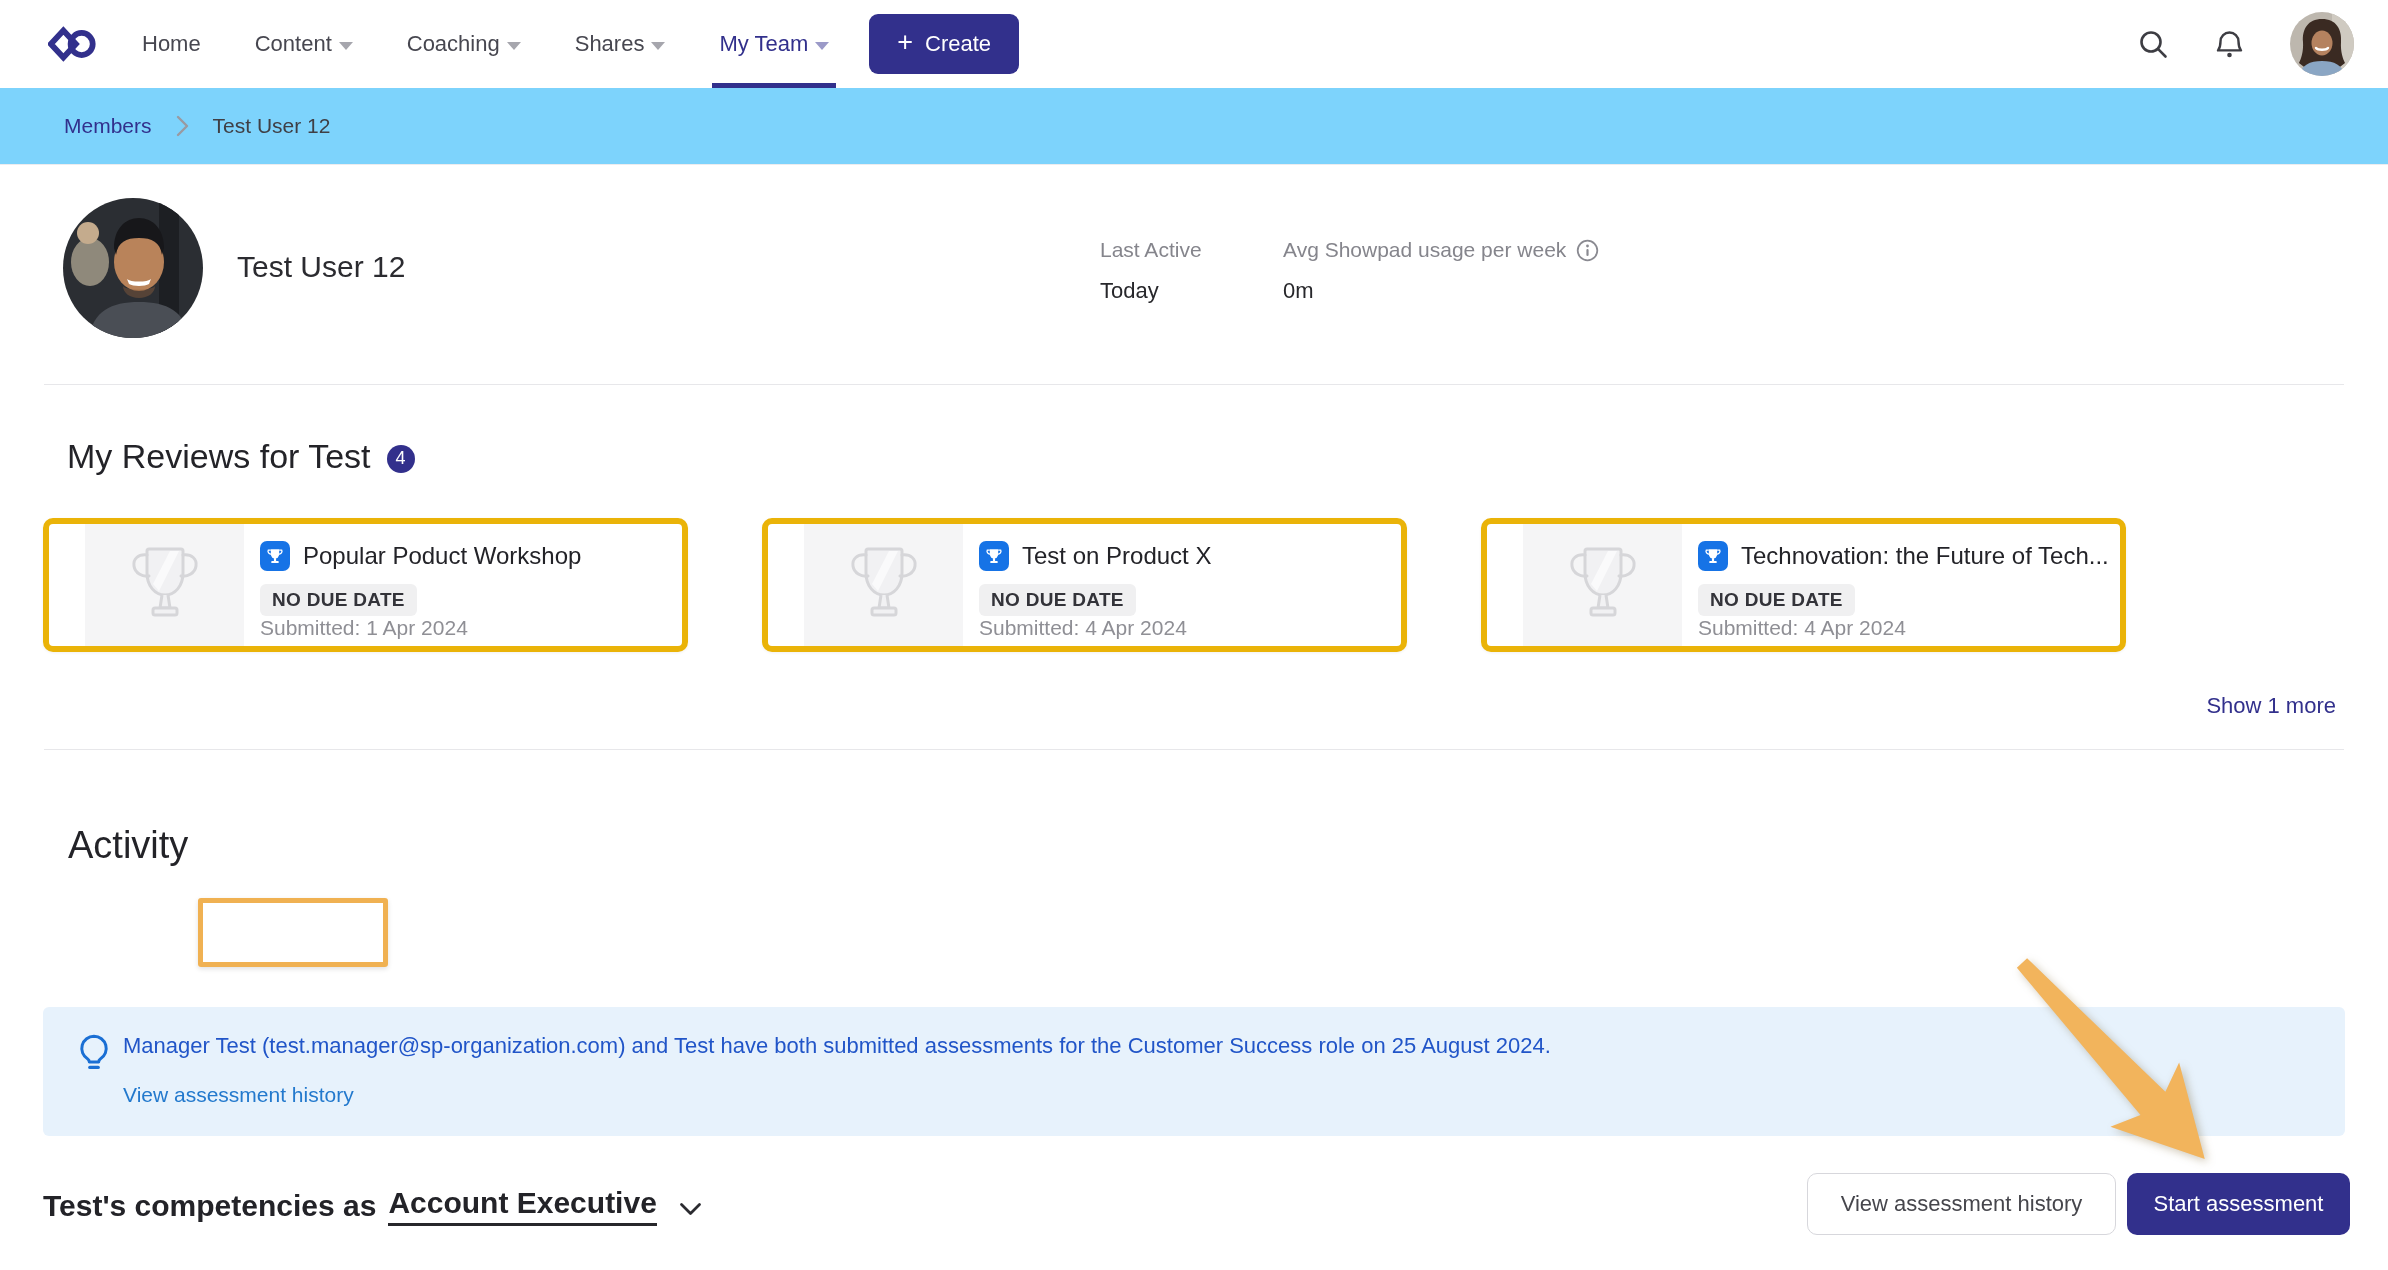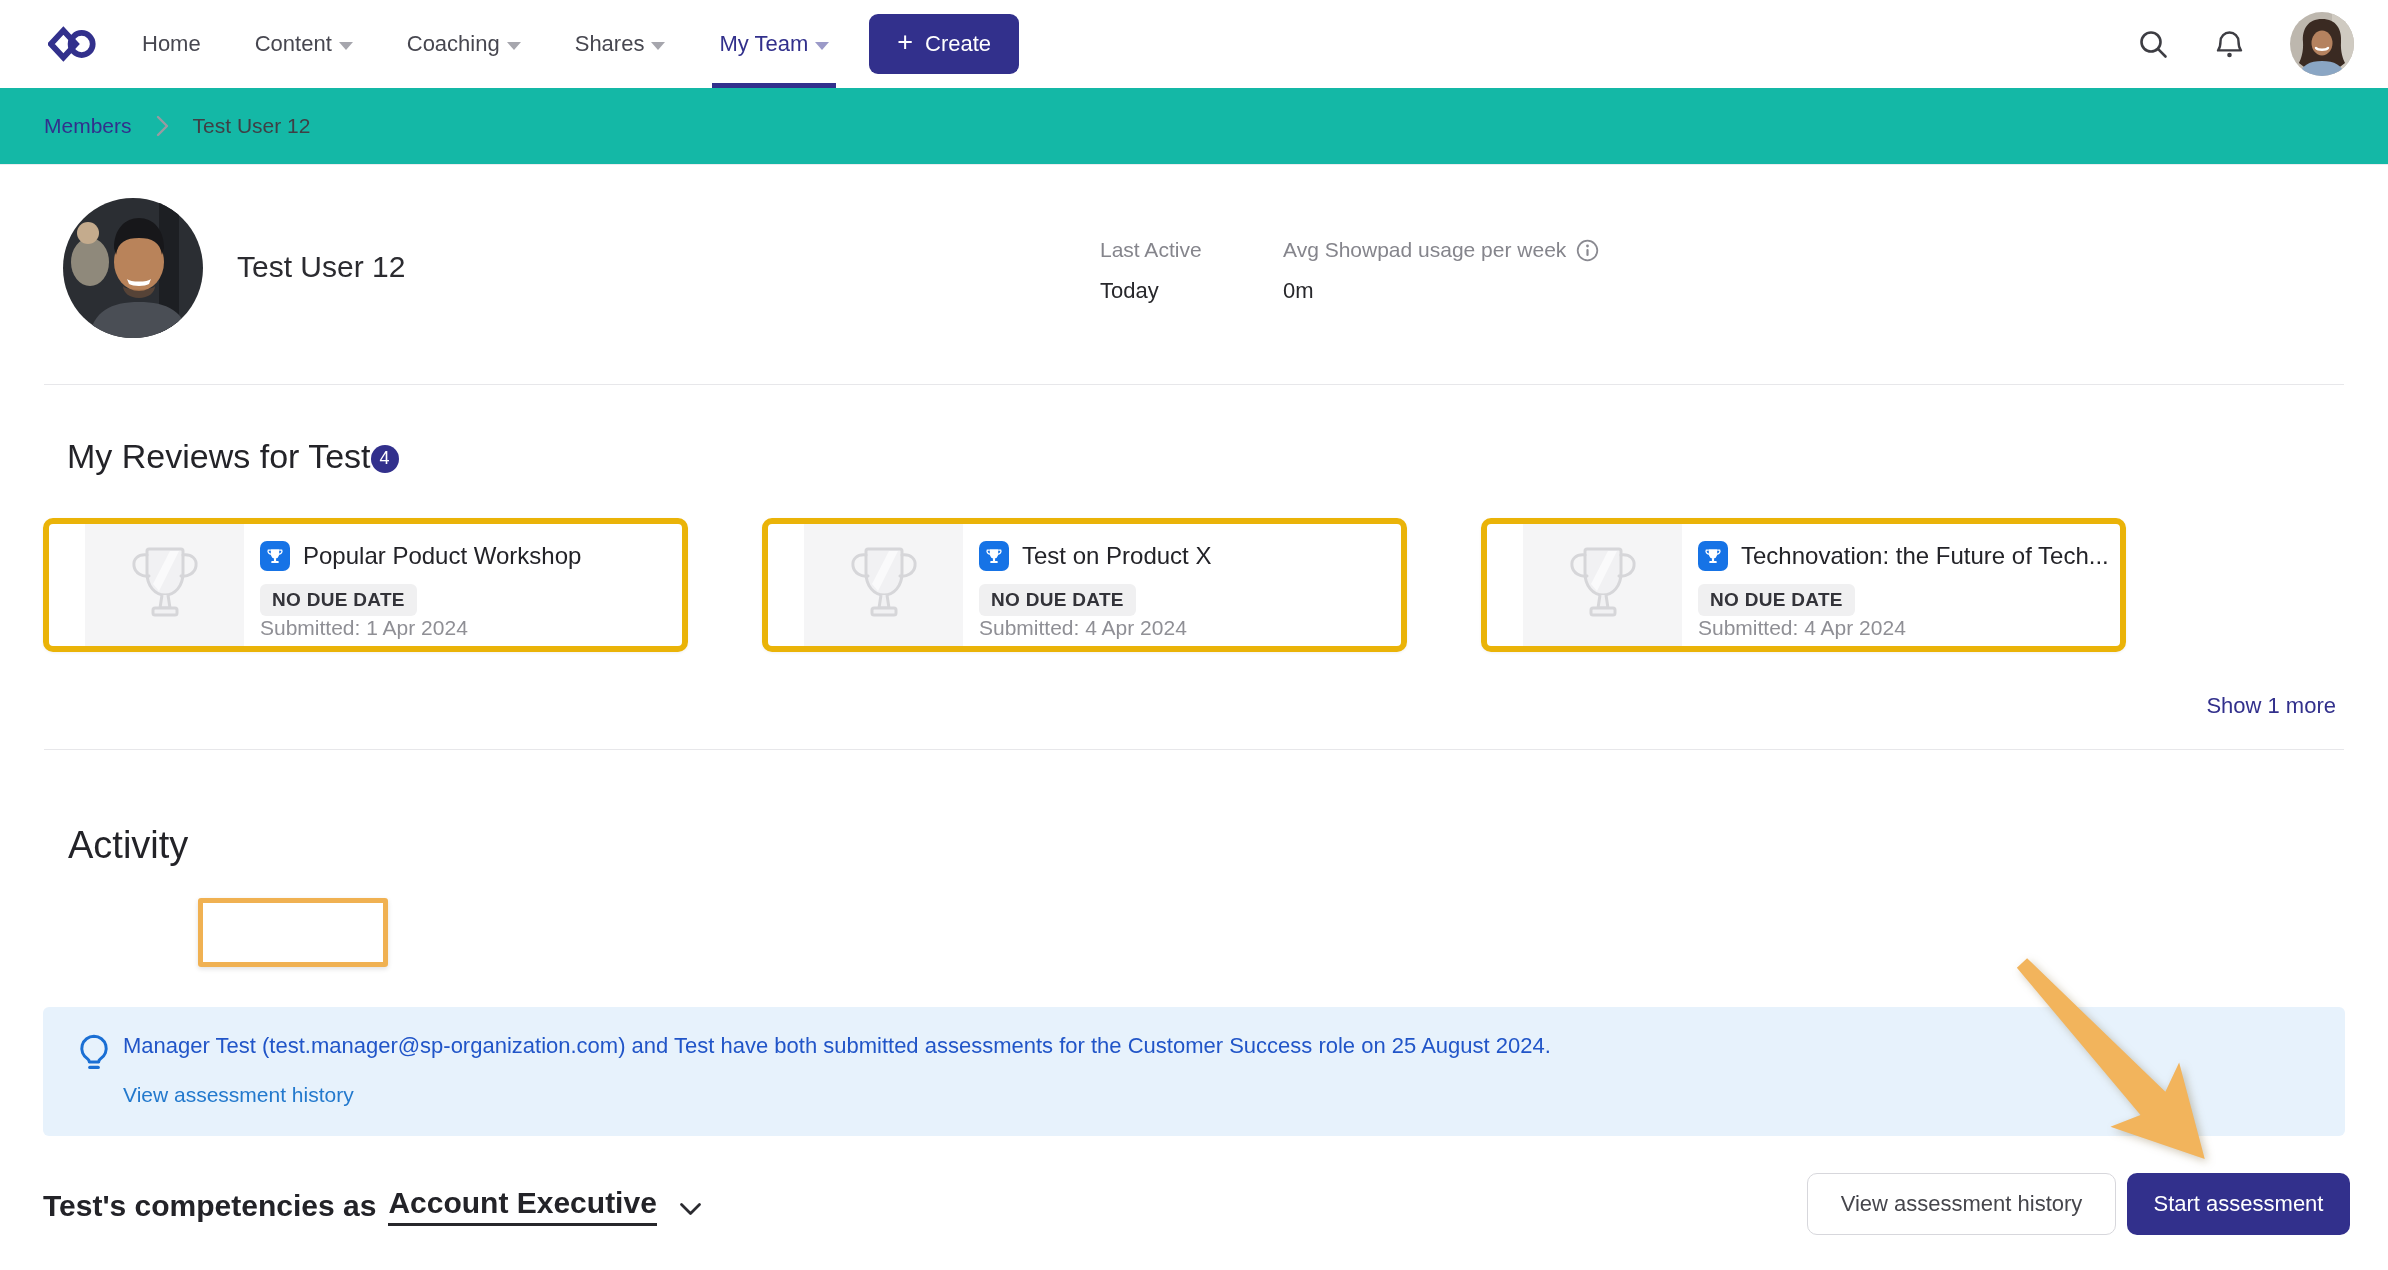--- a/index.html
+++ b/index.html
@@ -23,41 +23,41 @@
   .create-btn { align-self:center; margin-left:40px; height:60px; padding:0 28px;
     background:#32308c; color:#fff; border:none; border-radius:9px; font-size:22px;
     display:flex; align-items:center; gap:12px; cursor:pointer;
     font-family:"Liberation Sans", sans-serif; }
   .create-btn .plus { font-size:27px; font-weight:400; margin-top:-3px; }
   .nav-right { margin-left:auto; display:flex; align-items:center; gap:44px; }
   .icon-btn { background:none; border:none; cursor:pointer; display:flex; align-items:center; }
   .nav-avatar { width:64px; height:64px; border-radius:50%; overflow:hidden; cursor:pointer; }
 
   
-  .crumbbar { position:absolute; top:88px; left:0; right:0; height:77px; background:#14b8a6;
+  .crumbbar { position:absolute; top:88px; left:0; right:0; height:77px; background:#7dd3fc;
     border-bottom:1px solid #ececef; display:flex; align-items:center; gap:24px;
-    padding:0 44px; font-size:21px; }
+    padding:0 64px; font-size:21px; }
   .crumb-link { color:#32308c; cursor:pointer; }
   .crumb-current { color:#3f3f45; }
 
   
   .profile-avatar { position:absolute; left:63px; top:198px; width:140px; height:140px;
     border-radius:50%; overflow:hidden; }
   .profile-name { position:absolute; left:237px; top:250px; font-size:30px; color:#2b2b30; }
   .stat { position:absolute; top:238px; }
   .stat.s1 { left:1100px; } .stat.s2 { left:1283px; }
   .stat .lbl { font-size:21px; color:#85858c; display:flex; align-items:center; gap:10px; }
   .stat .val { font-size:22px; color:#27272b; margin-top:16px; }
 
   .hr { position:absolute; left:44px; right:44px; border-top:1px solid #e7e7ea; }
   .hr1 { top:384px; } .hr2 { top:749px; }
 
   
   .reviews-title { position:absolute; left:67px; top:437px; display:flex; align-items:center;
-    font-size:34px; color:#232328; }
+    gap:16px; font-size:34px; color:#232328; }
   .count-badge { width:28px; height:28px; border-radius:50%; background:#32308c; color:#fff;
     font-size:18px; display:flex; align-items:center; justify-content:center; margin-top:4px; }
   .cards { position:absolute; left:43px; top:518px; display:flex; gap:74px; }
   .card { width:645px; height:134px; background:#fff; border:6px solid #eab308;
     border-radius:10px; box-shadow:0 1px 3px rgba(0,0,0,0.06); display:flex;
     overflow:hidden; cursor:pointer;padding-left:36px; }
   .card-thumb { width:159px; flex:none; background:#f5f5f6; display:flex;
     align-items:center; justify-content:center; }
   .card-body { padding:17px 0 0 16px; display:flex; flex-direction:column; min-width:0; }
   .card-title-row { display:flex; align-items:center; gap:13px; }

